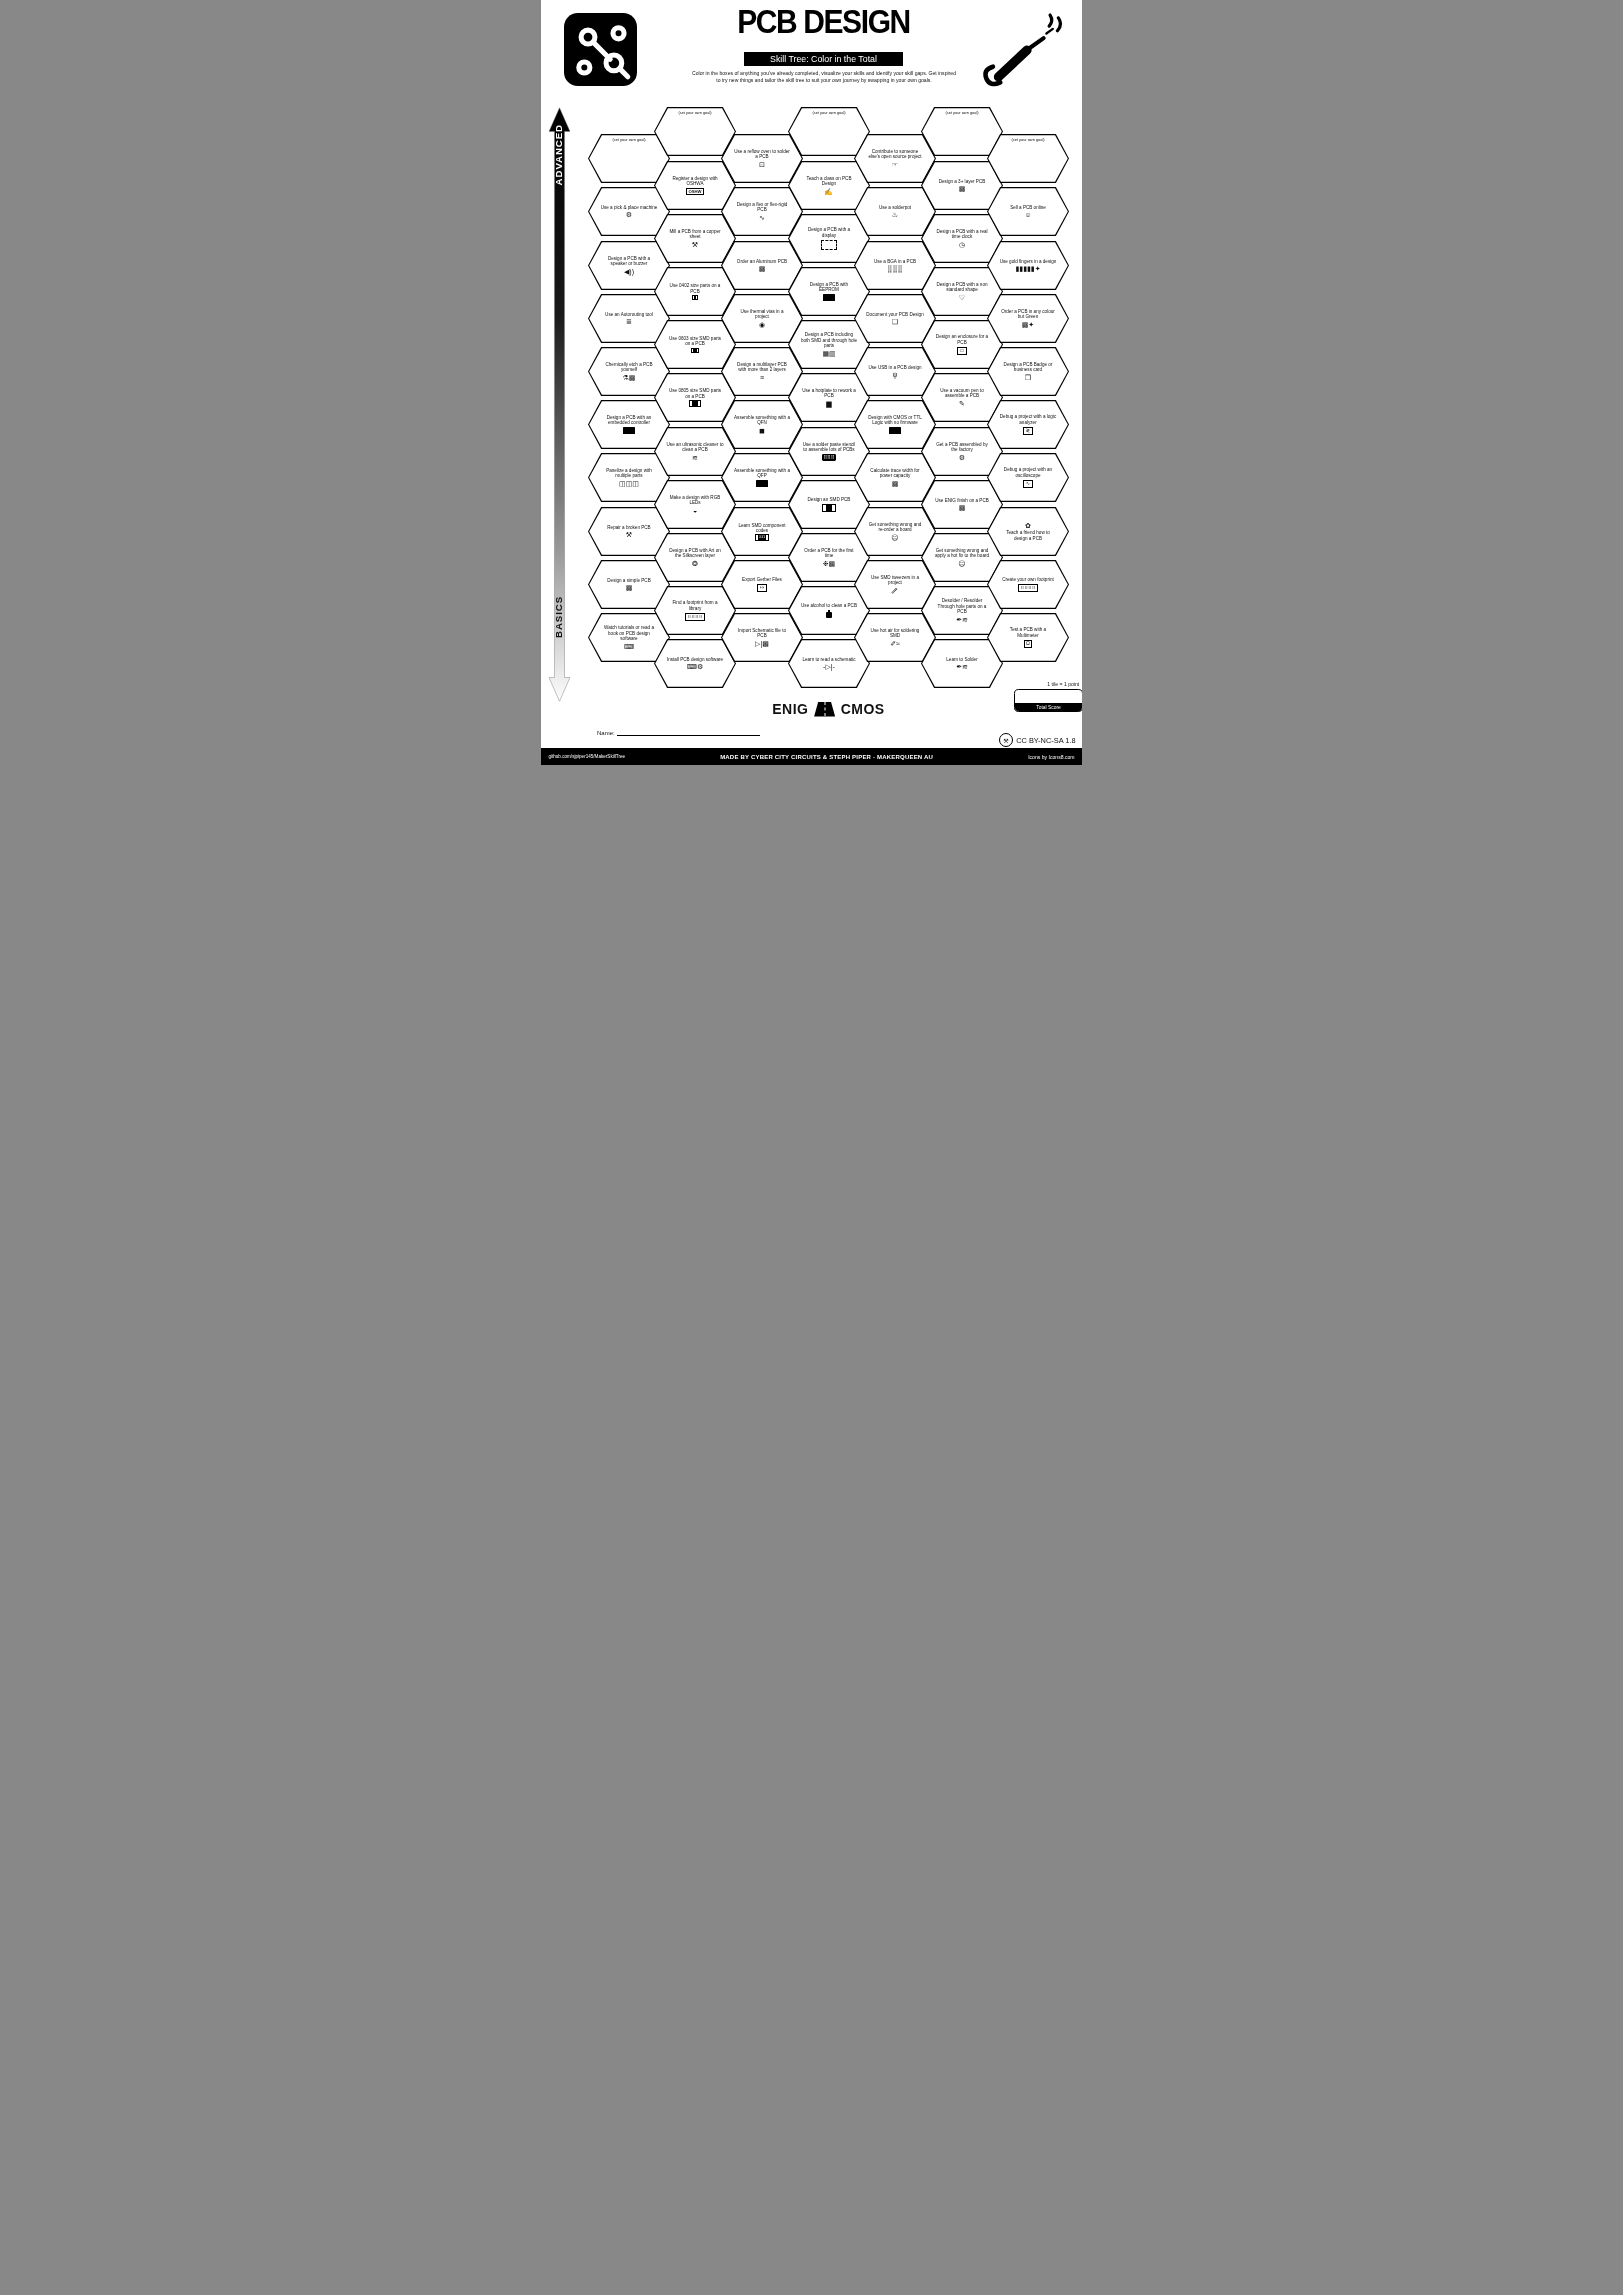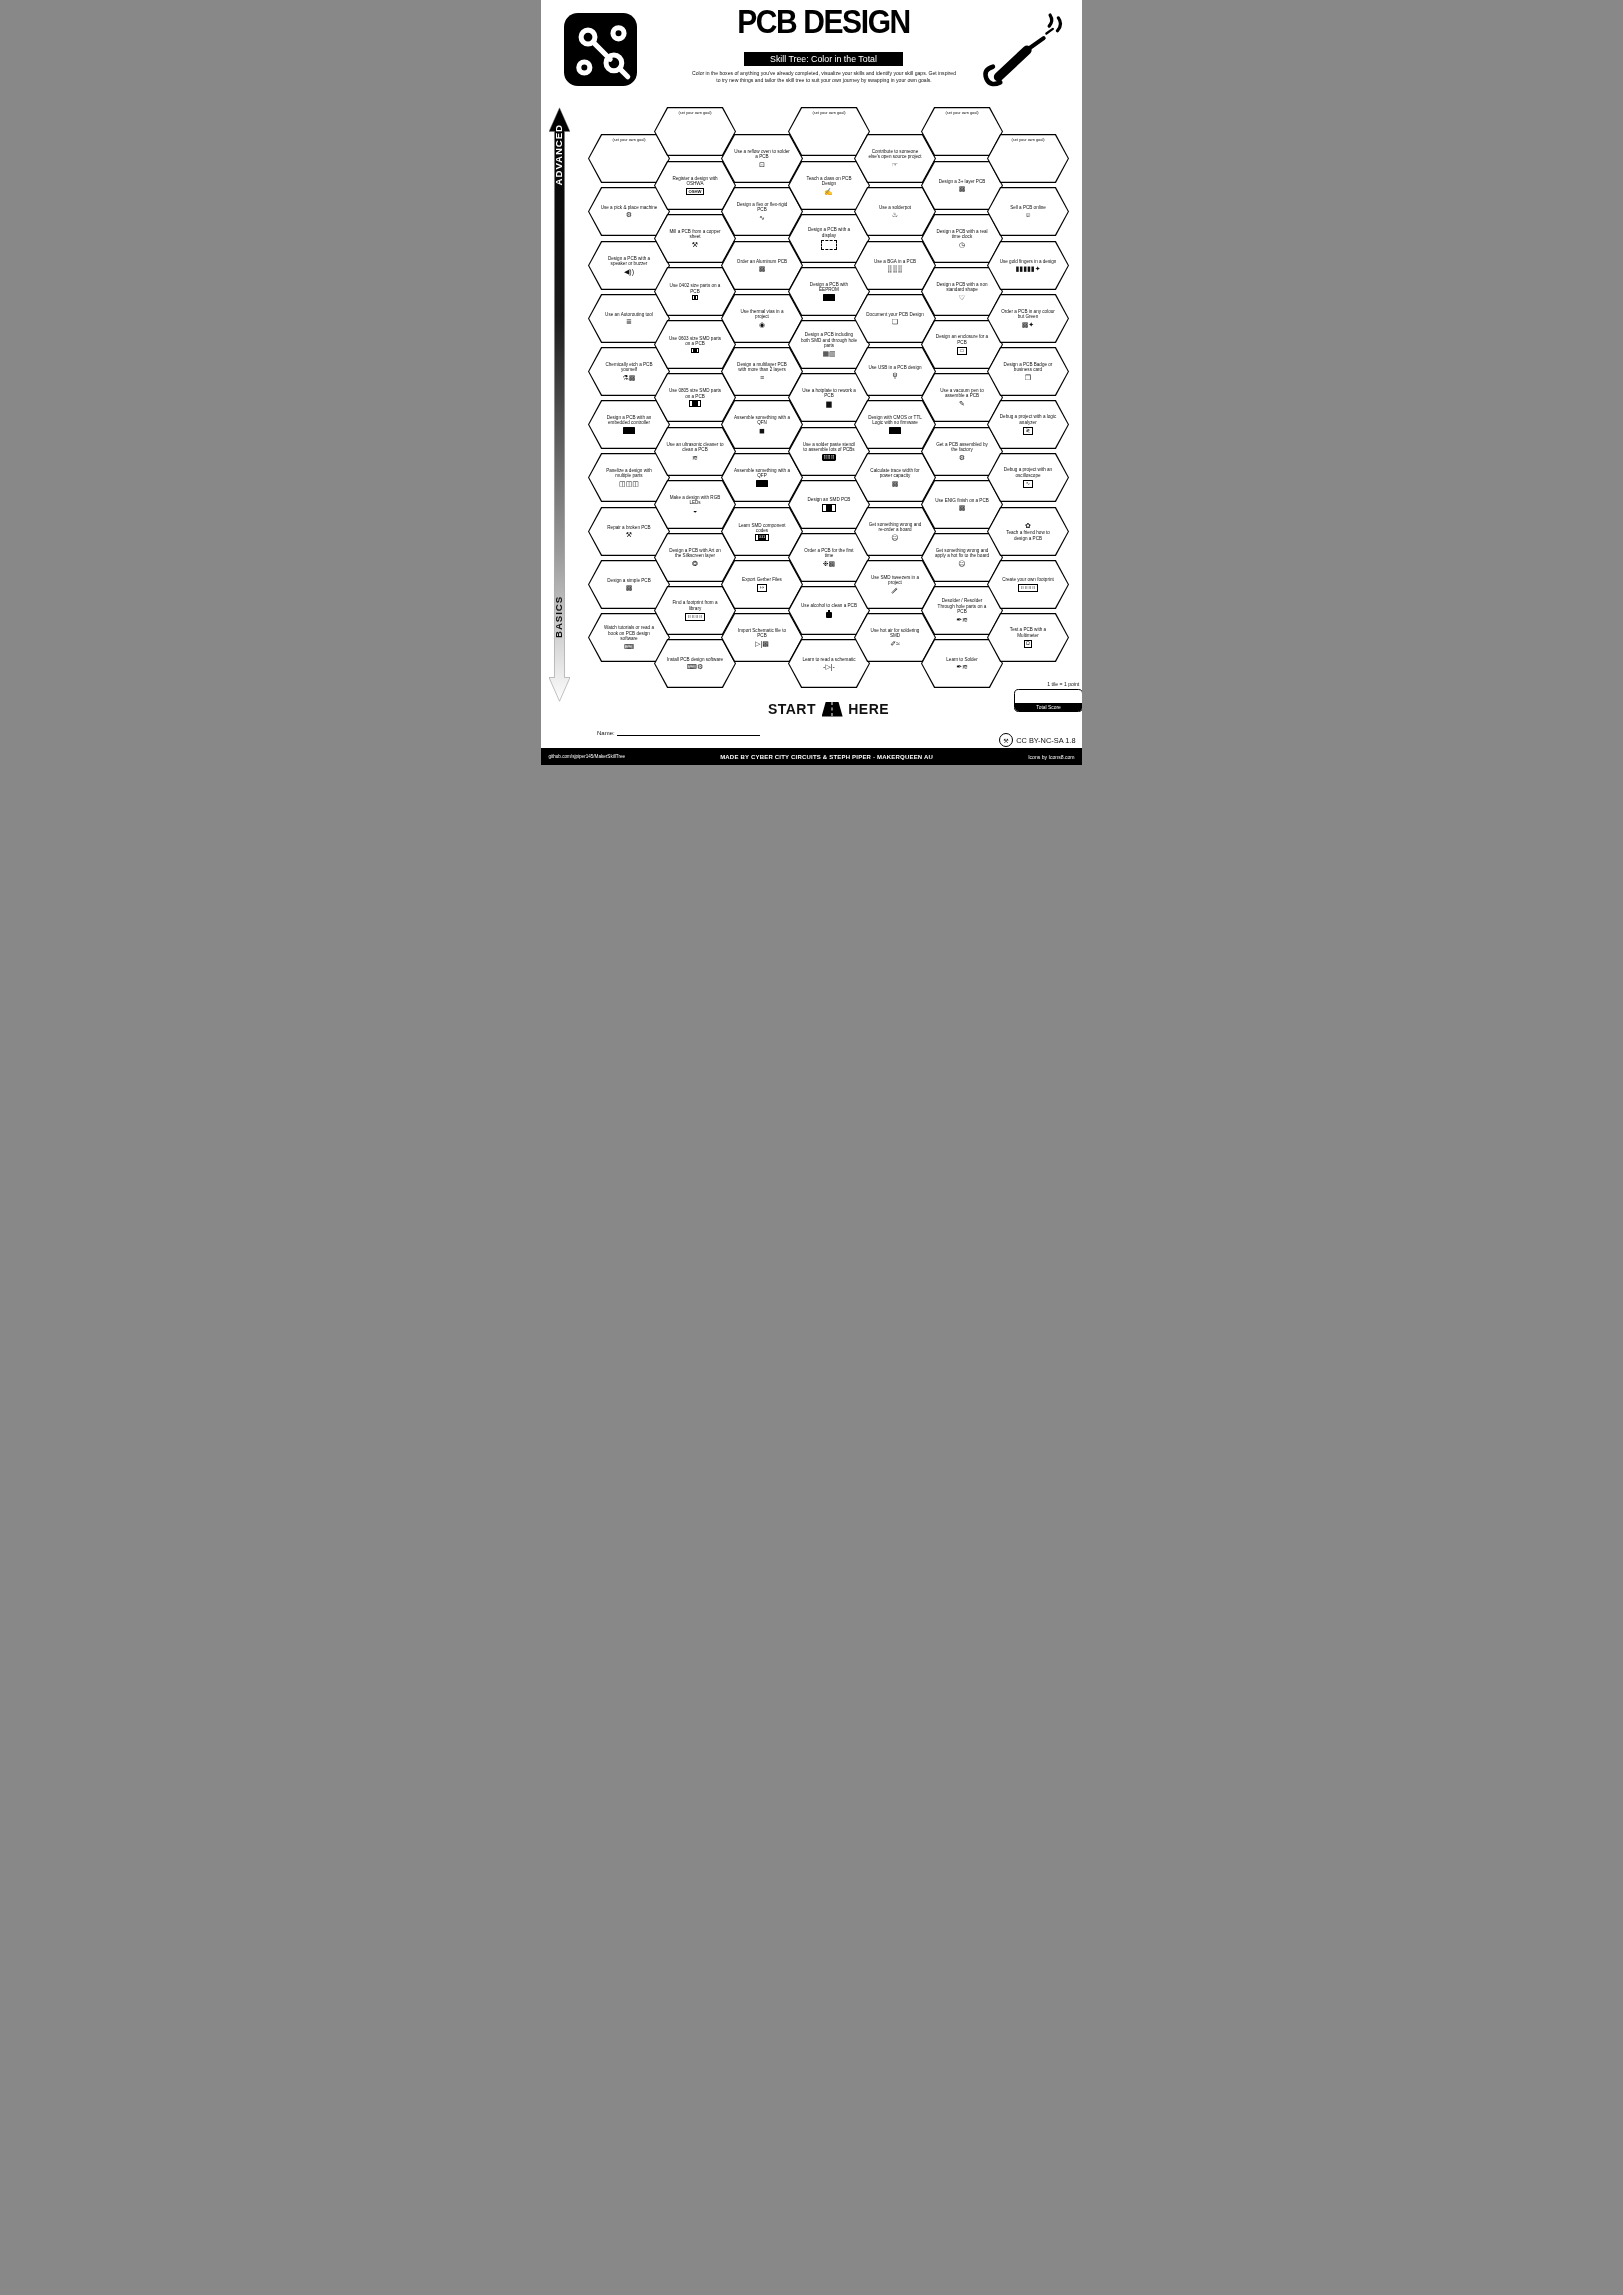--- a/index.html
+++ b/index.html
@@ -555,23 +555,23 @@
       </div>
       <div class="hex" style="left: 446px; top: 613px;">
         <div class="hex-inner">
           <div class="hex-label">Test a PCB with a Multimeter</div>
           <span class="hex-icon boxed">Ω</span>
         </div>
       </div>
     </div>
 
   <div class="start-row">
-    <span>START</span>
+    <span>ENIG</span>
     <span class="road"></span>
-    <span>HERE</span>
+    <span>CMOS</span>
   </div>
 
   <div class="tile-note">1 tile = 1 point</div>
   <div class="score-box">
     <div class="score-label">Total Score</div>
   </div>
 
   <div class="name-row">
     <span>Name:</span>
     <span class="name-line"></span>

